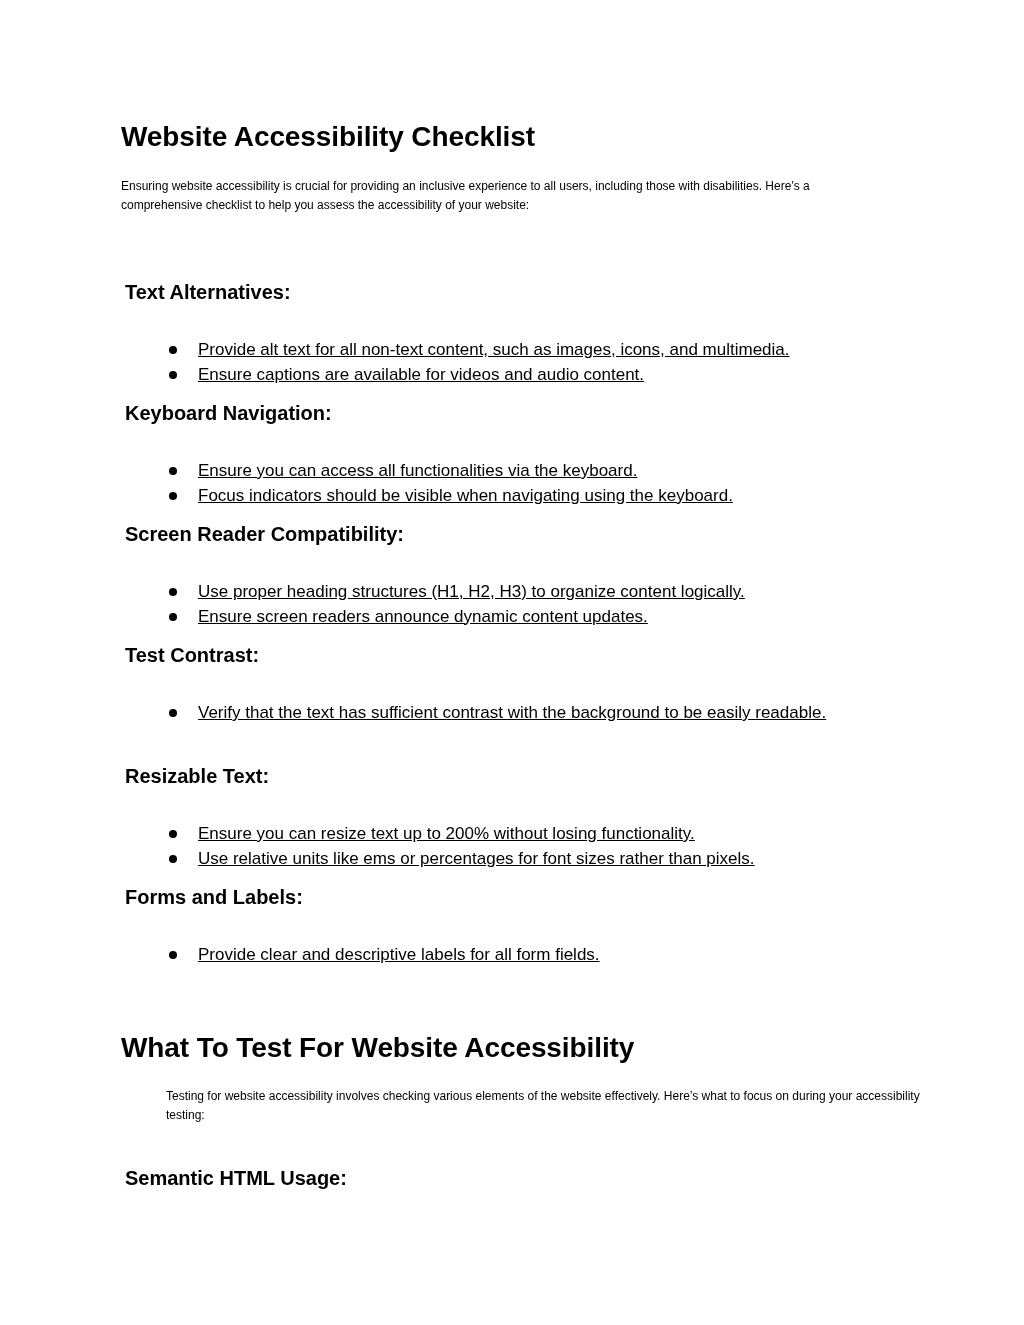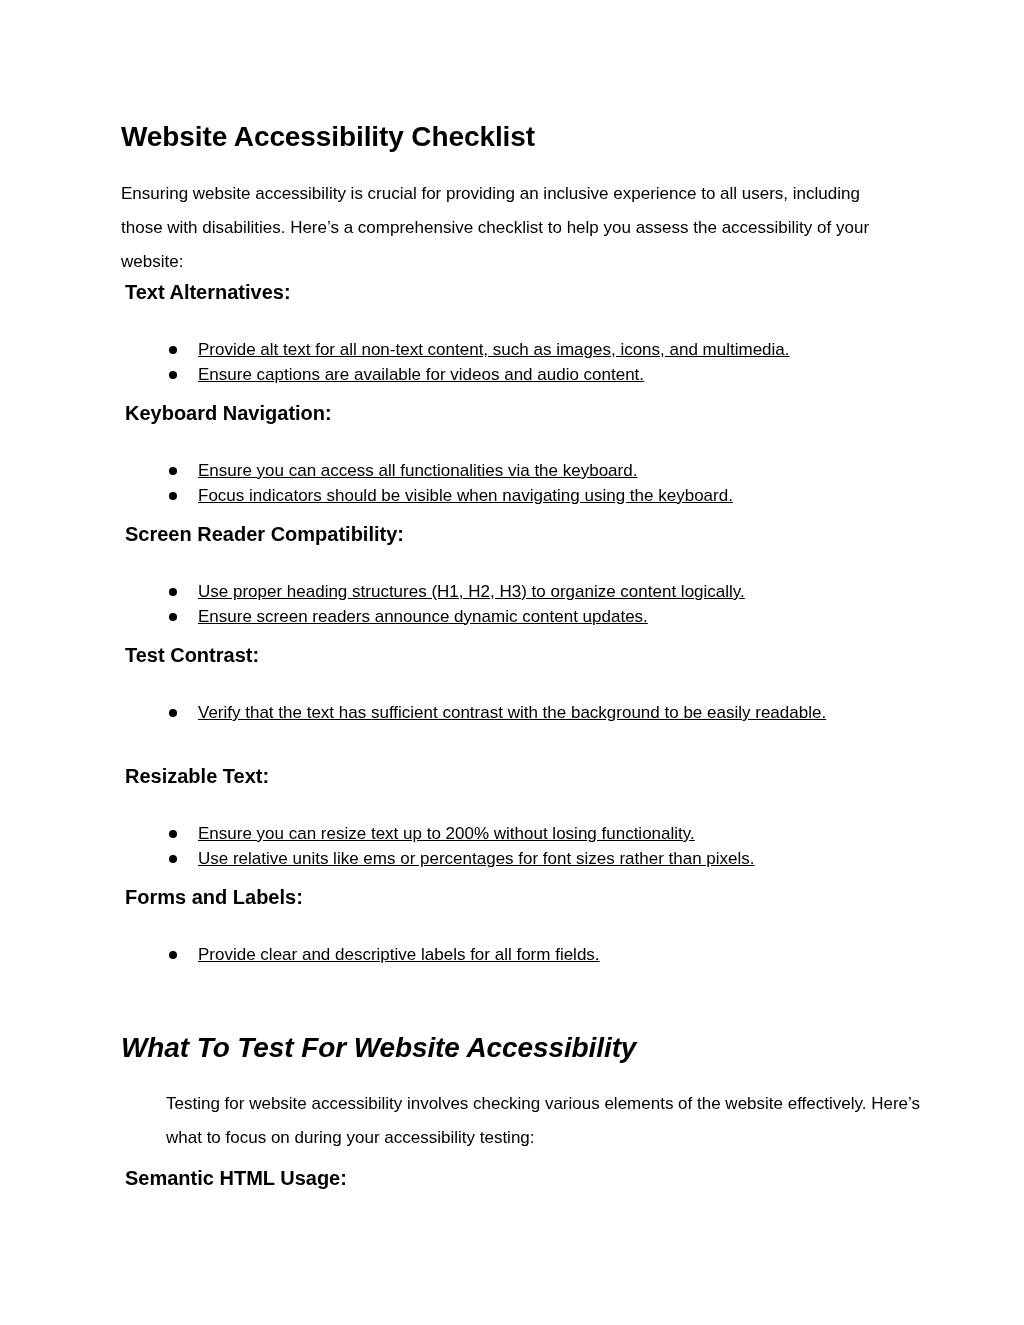--- a/index.html
+++ b/index.html
@@ -30,22 +30,22 @@
       letter-spacing: -0.1px;
     }
     h2.heading {
       margin: 4px;
       font-size: 20px;
       font-weight: bold;
       line-height: 24px;
     }
     p.para {
       margin: 0;
-      font-size: 17px;
-      line-height: 34px;
+      font-size: 12px;
+      line-height: 19px;
       white-space: normal;
       width: 770px;
     }
     ul.bullets {
       list-style: none;
       margin: 17px;
       padding: 0;
       width: 780px;
       text-decoration: underline;
     }
@@ -102,19 +102,19 @@
   <ul class="bullets abs" style="top:805px;">
     <li><span class="dot"></span><span>Ensure you can resize text up to 200% without losing functionality.</span></li>
     <li><span class="dot"></span><span>Use relative units like ems or percentages for font sizes rather than pixels.</span></li>
   </ul>
 
   <h2 class="heading abs" style="top:881px;">Forms and Labels:</h2>
   <ul class="bullets abs" style="top:926px;">
     <li><span class="dot"></span><span>Provide clear and descriptive labels for all form fields.</span></li>
   </ul>
 
-  <h1 class="title abs" style="top:1031px;font-style:italic;">What To Test For Website Accessibility</h1>
+  <h1 class="title abs" style="top:1031px;">What To Test For Website Accessibility</h1>
 
   <p class="para abs" style="top:1087px;margin-left:45px;">Testing for website accessibility involves checking various elements of the website effectively. Here’s what to focus on during your accessibility testing:</p>
 
   <h2 class="heading abs" style="top:1162px;">Semantic HTML Usage:</h2>
 
 </div>
 
 </body></html>

